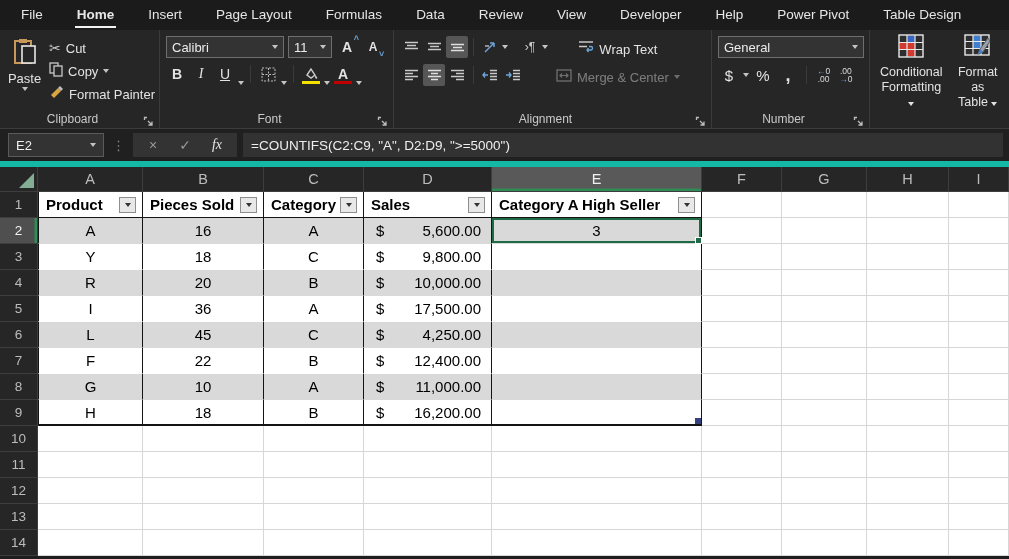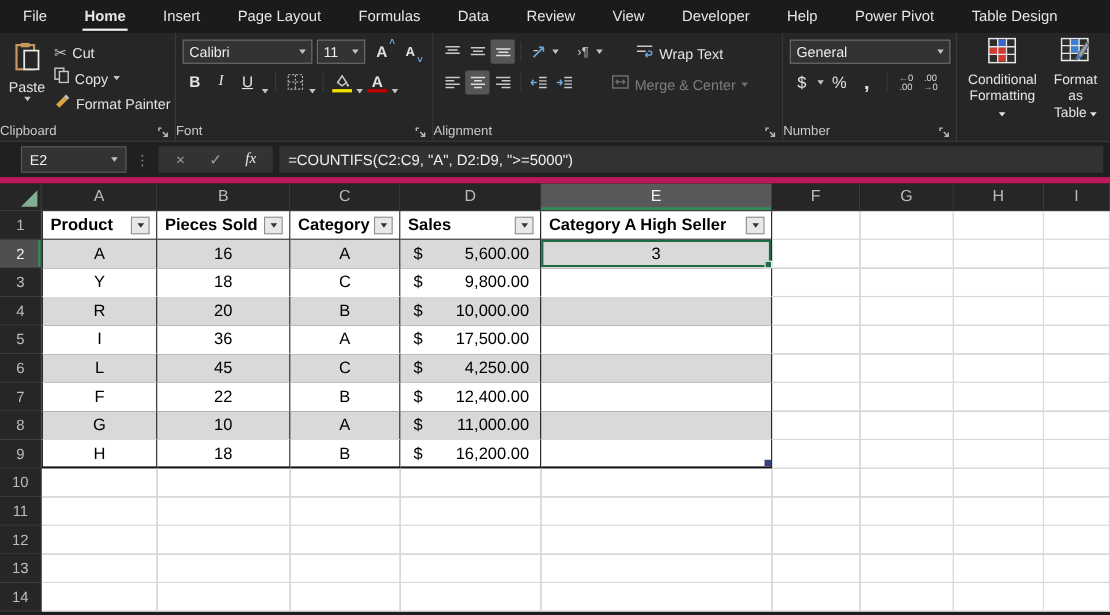--- a/index.html
+++ b/index.html
@@ -8,21 +8,21 @@
 
   
   .tabbar { height:30px; background:#1b1b1b; display:flex; align-items:stretch; padding-left:4px; }
   .tab { color:#e6e6e6; font-size:13.5px; padding:0 15px; display:flex; align-items:center; cursor:default; }
   .tab .tlbl { padding:5px 2px 4px; border-bottom:2.5px solid transparent; }
   .tab.active .tlbl { border-bottom-color:#f2f2f2; font-weight:bold; }
 
   
   .ribbon { height:99px; background:#262626; display:flex; border-bottom:1px solid #3c3c3c; }
   .rgroup { position:relative; border-right:1px solid #3a3a3a; padding:6px 4px 18px 6px; }
-  .rgroup-label { position:absolute; bottom:2px; left:0; right:14px; 
+  .rgroup-label { position:absolute; bottom:2px; left:0; right:14px; text-align:center;
     font-size:12px; color:#c9c9c9; }
   .launcher { position:absolute; bottom:3px; right:4px; width:12px; height:12px; cursor:pointer; }
   .rtext { color:#e3e3e3; font-size:13px; }
   .dim { opacity:.45; }
   .chv { width:0; height:0; border-left:3.5px solid transparent; border-right:3.5px solid transparent;
     border-top:4px solid #c4c4c4; display:inline-block; flex:none; }
   .vsep { width:1px; background:#3a3a3a; margin:2px 4px; align-self:stretch; }
 
   
   .g-clip { width:160px; display:flex; gap:6px; }
@@ -58,22 +58,22 @@
   .decbtn { display:flex; flex-direction:column; align-items:center; line-height:8px;
     font-size:8.5px; color:#dcdcdc; cursor:pointer; padding:2px 3px; }
   .decbtn .bluearrow { color:#6ea6d9; }
 
   
   .g-styles { flex:1; display:flex; gap:4px; padding-top:2px; border-right:none; }
   .bigbtn { display:flex; flex-direction:column; align-items:center; gap:3px; cursor:pointer;
     color:#e3e3e3; font-size:12.5px; text-align:center; line-height:15px; padding:2px 4px; }
 
   
-  .fbar { height:38px; background:#202020; display:flex; align-items:center; padding:0 6px 0 19px;
-    gap:6px; border-bottom:6px solid #be185d; }
+  .fbar { height:38px; background:#202020; display:flex; align-items:center; padding:0 6px 0 8px;
+    gap:6px; border-bottom:6px solid #14b8a6; }
   .namebox { width:96px; height:24px; background:#333; border:1px solid #5a5a5a; color:#efefef;
     font-size:13px; display:flex; align-items:center; justify-content:space-between; padding:0 7px; cursor:pointer; }
   .dots { color:#8a8a8a; font-size:13px; letter-spacing:0; padding:0 2px; }
   .fxpanel { height:24px; background:#333; display:flex; align-items:center; gap:0; padding:0 4px; }
   .fxbtn { width:32px; text-align:center; color:#9a9a9a; font-size:14px; cursor:pointer; }
   .fxlbl { color:#e8e8e8; font-style:italic; font-family:"Liberation Serif", serif; font-size:14px; }
   .formulafield { flex:1; height:24px; background:#323232; color:#eeeeee; font-size:13.5px;
     display:flex; align-items:center; padding:0 8px; white-space:nowrap; overflow:hidden; }
 
   

